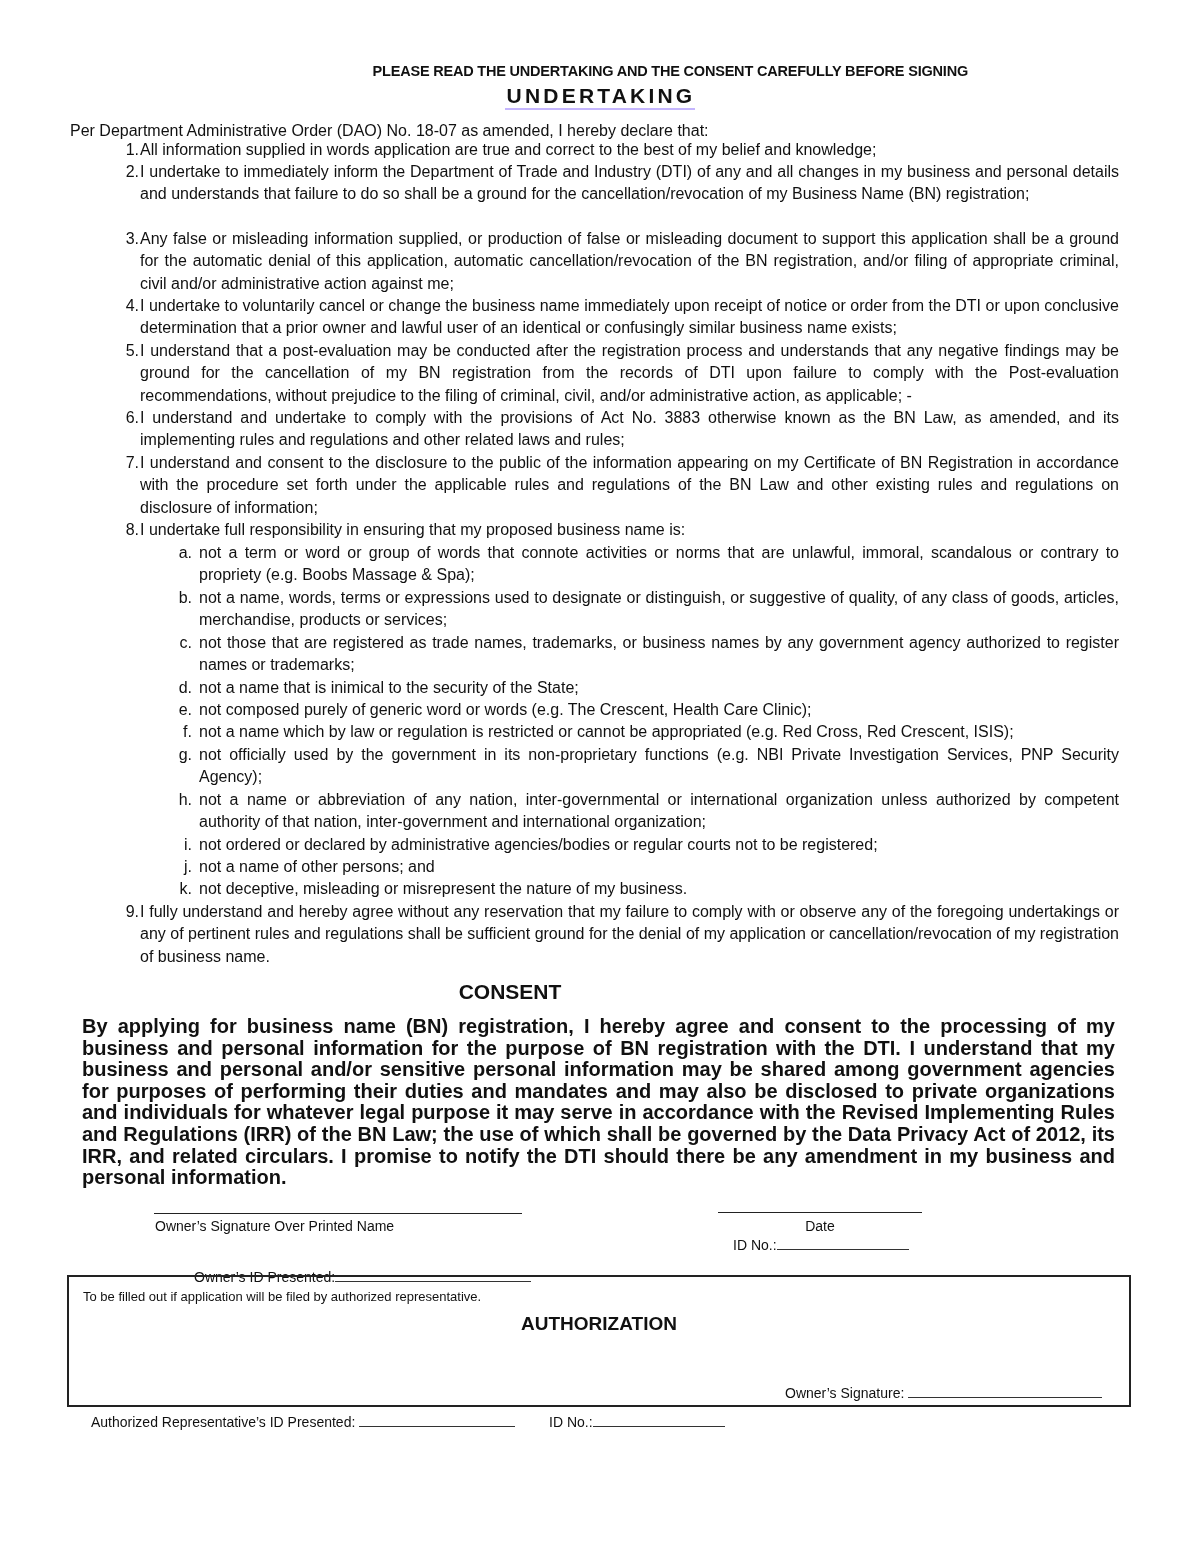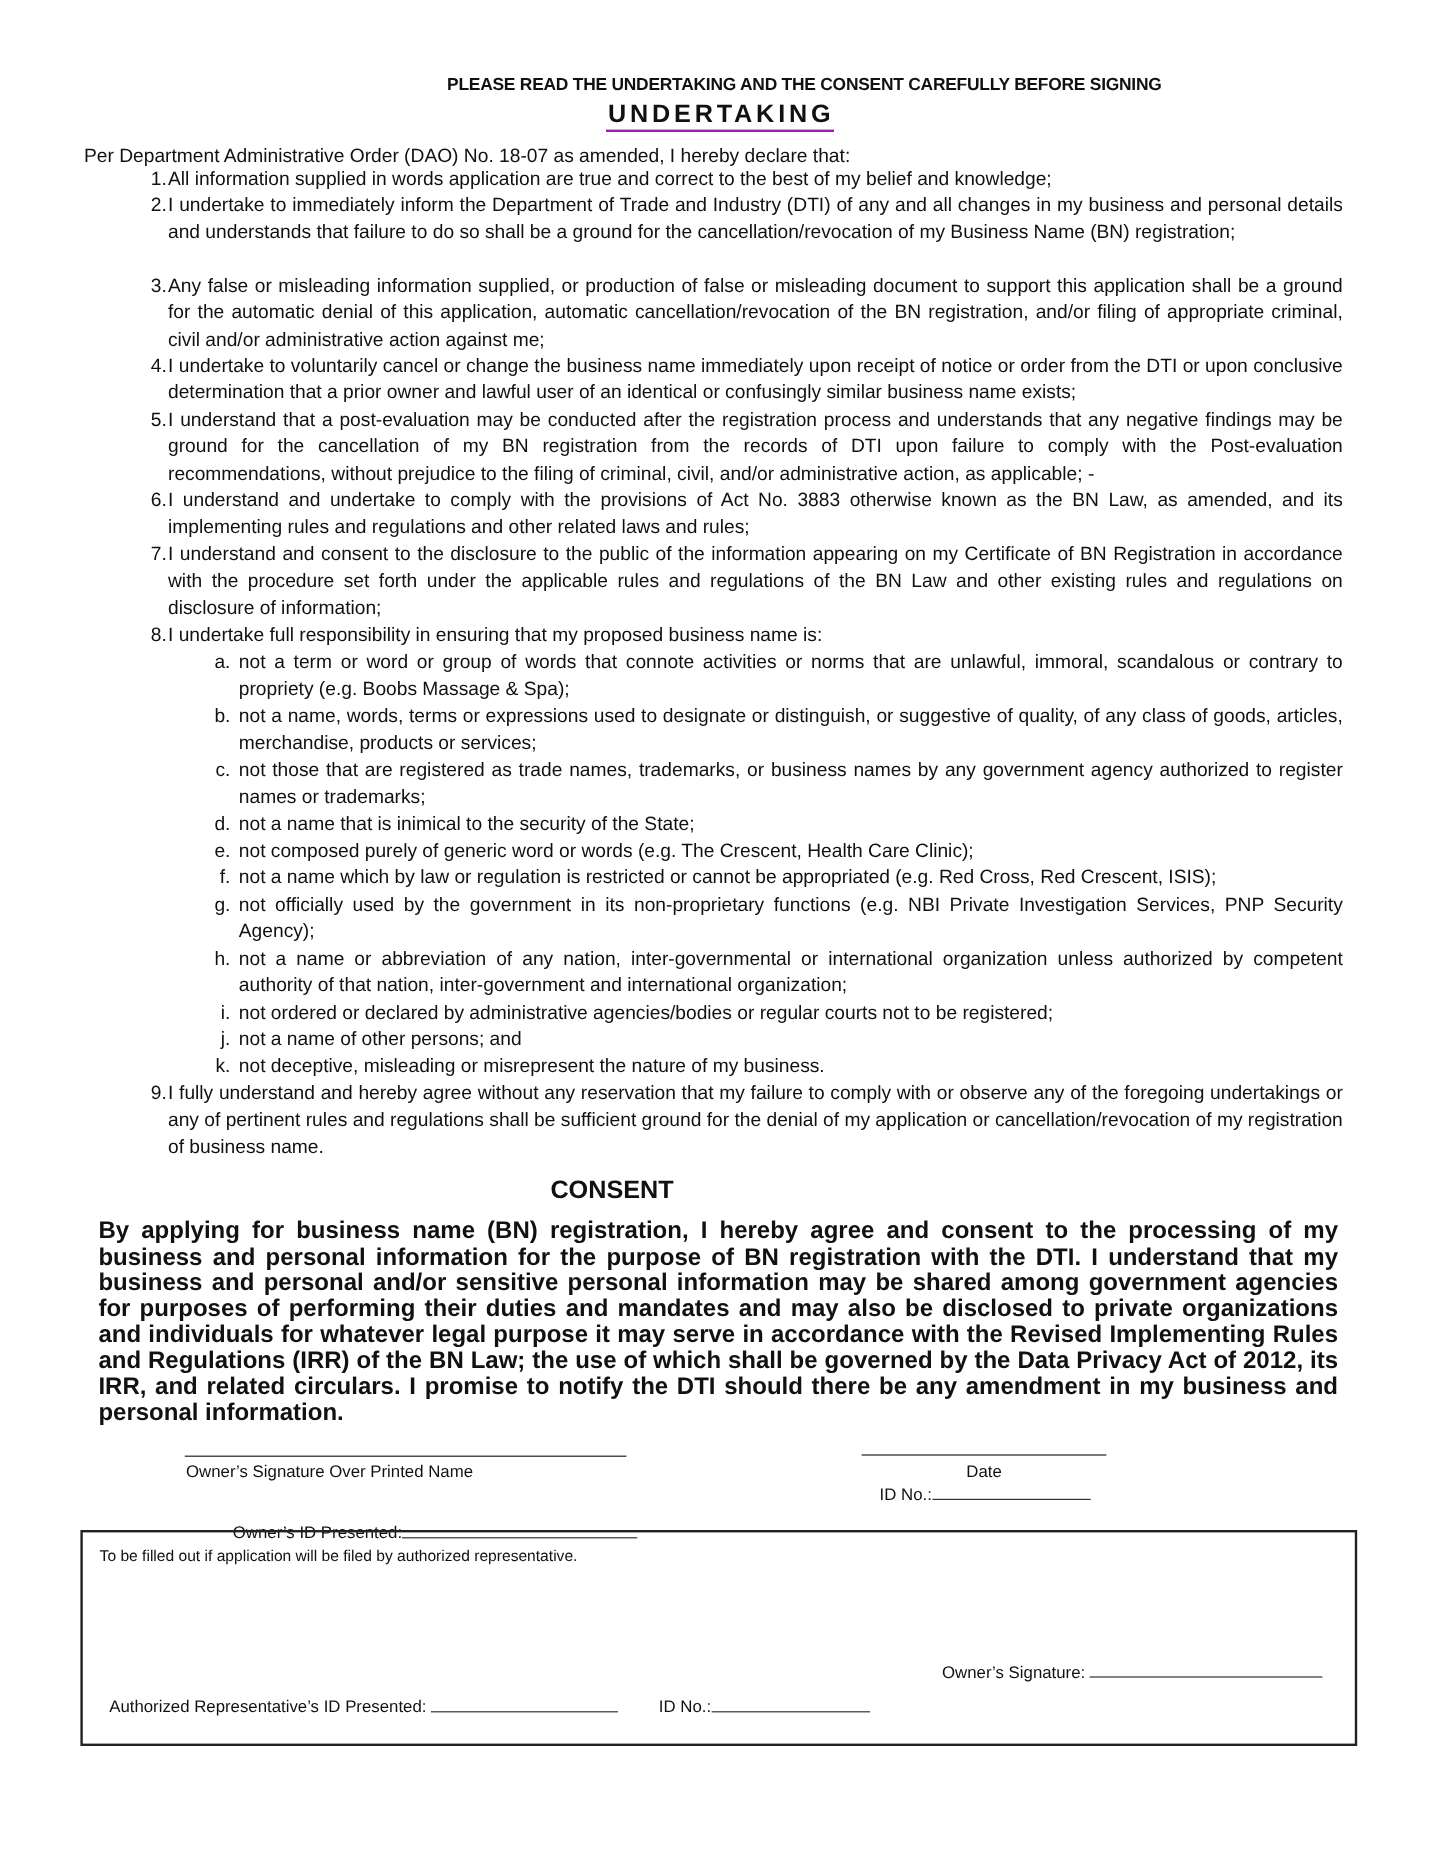--- a/index.html
+++ b/index.html
@@ -10,41 +10,41 @@
     .abs { position: absolute; }
     .top-notice {
       left: 0; width: 968px; top: 63px; text-align: right;
       font-size: 14.5px; font-weight: bold; letter-spacing: -0.2px;
     }
     .main-title {
       left: 0; width: 1200px; top: 84px; text-align: center;
     }
     .main-title span {
       font-size: 21px; font-weight: bold; letter-spacing: 3.2px;
-      border-bottom: 2px solid #a21caf; padding: 0 0 1px 2px;
+      border-bottom: 2px solid #c4b5fd; padding: 0 0 1px 2px;
     }
     .intro { left: 70px; top: 122px; font-size: 16px; }
     .list { left: 82px; top: 0; width: 1040px; font-size: 16px; line-height: 22.4px; }
     .item { position: absolute; left: 0; width: 1037px; }
     .item .num { position: absolute; left: 33px; width: 24px; text-align: right; }
     .item .txt { position: absolute; left: 58px; right: 0; text-align: justify; text-align-last: left; }
     .sub .num { left: 90px; width: 20px; }
     .sub .txt { left: 117px; }
     .consent-title {
       left: 0; width: 1020px; top: 980px; text-align: center;
       font-size: 21px; font-weight: bold;
     }
     .consent-body {
       left: 82px; width: 1033px; top: 1016px; font-size: 20px; font-weight: bold;
       line-height: 21.6px; text-align: justify;
     }
     .sig-line { border-top: 1px solid #222; height: 0; }
     .small { font-size: 14px; }
     .auth-box {
-      left: 67px; top: 1275px; width: 1064px; height: 180px;
+      left: 67px; top: 1275px; width: 1064px; height: 132px;
       border: 2px solid #222; box-sizing: border-box;
     }
     .auth-note { left: 14px; top: 12px; font-size: 13px; }
     .auth-title { left: 0; width: 100%; top: 36px; text-align: center; font-size: 19px; font-weight: bold; }
     .auth-line { font-size: 14px; }
     .blank { display: inline-block; border-bottom: 1px solid #333; height: 12px; vertical-align: baseline; }
   </style>
 </head>
 <body>
 
@@ -148,20 +148,21 @@
 </div>
 
 <div class="abs sig-line" style="left:718px; top:1212px; width:204px;"></div>
 <div class="abs small" style="left:718px; top:1218px; width:204px; text-align:center;">Date</div>
 <div class="abs small" style="left:733px; top:1237px;">
   <span>ID No.:</span><span class="blank" style="width:132px"></span>
 </div>
 
 <div class="abs auth-box">
   <div class="abs auth-note">To be filled out if application will be filed by authorized representative.</div>
+  <div class="abs auth-title">AUTHORIZATION</div>
   <div class="abs auth-line" style="left:716px; top:108px;">
     <span>Owner’s Signature:</span>
     <span class="blank" style="width:194px"></span>
   </div>
   <div class="abs auth-line" style="left:22px; top:137px;">
     <span>Authorized Representative’s ID Presented:</span>
     <span class="blank" style="width:156px"></span>
   </div>
   <div class="abs auth-line" style="left:480px; top:137px;">
     <span>ID No.:</span><span class="blank" style="width:132px"></span>

